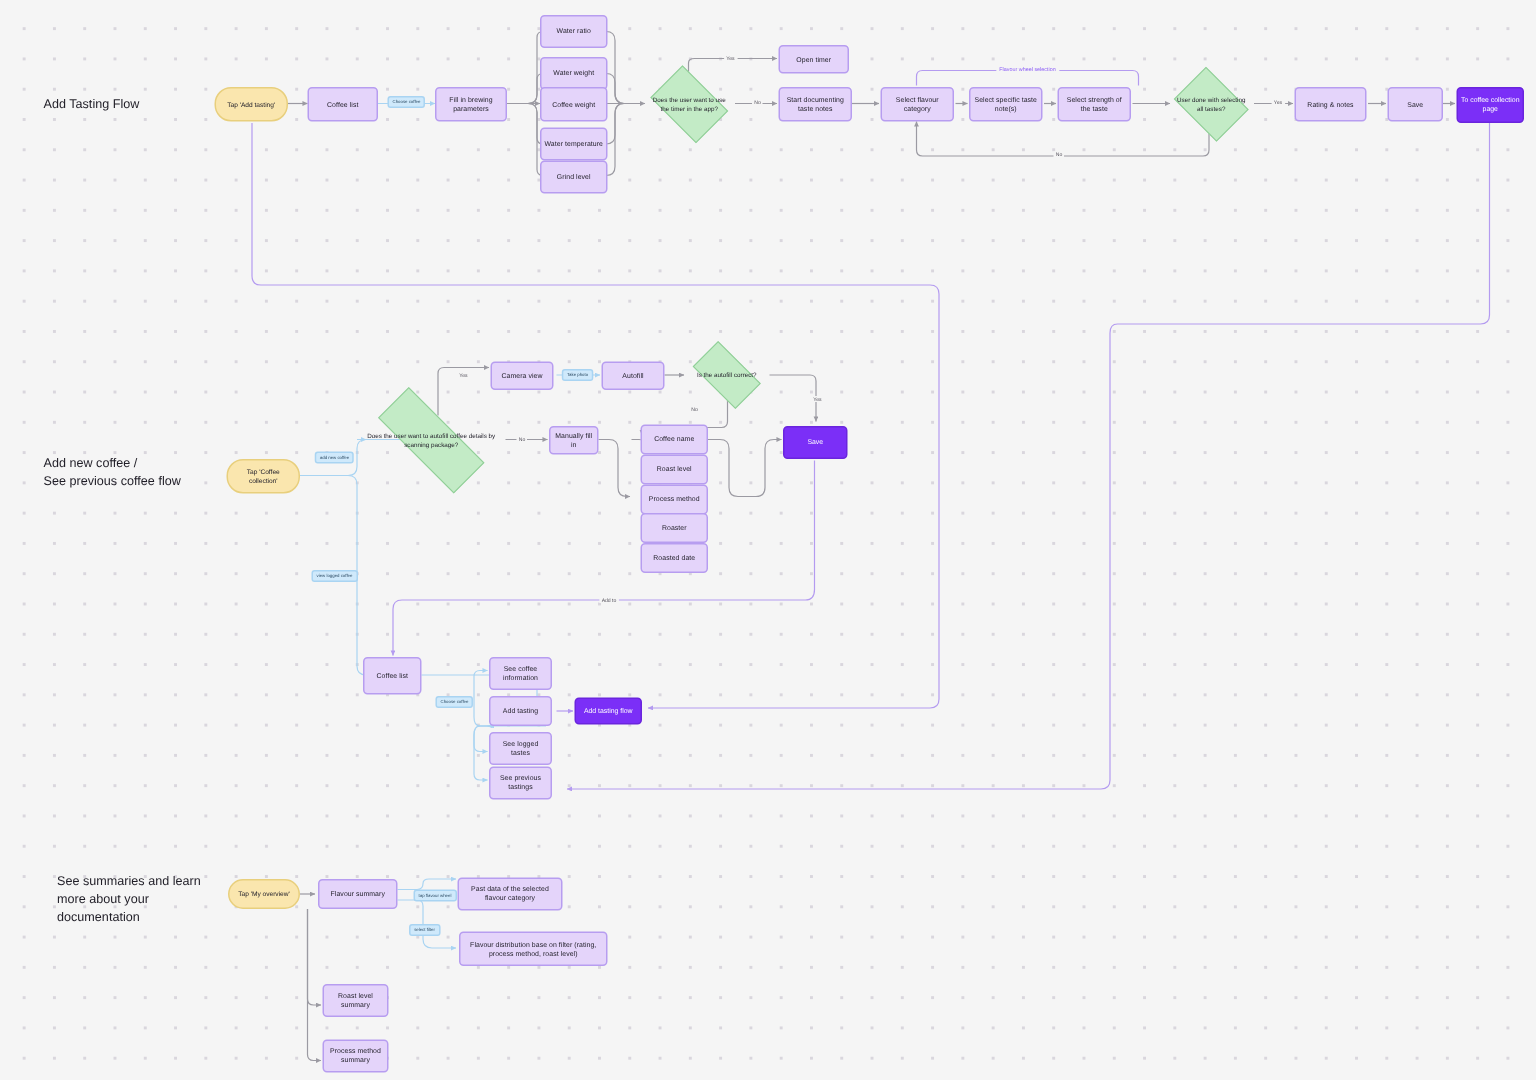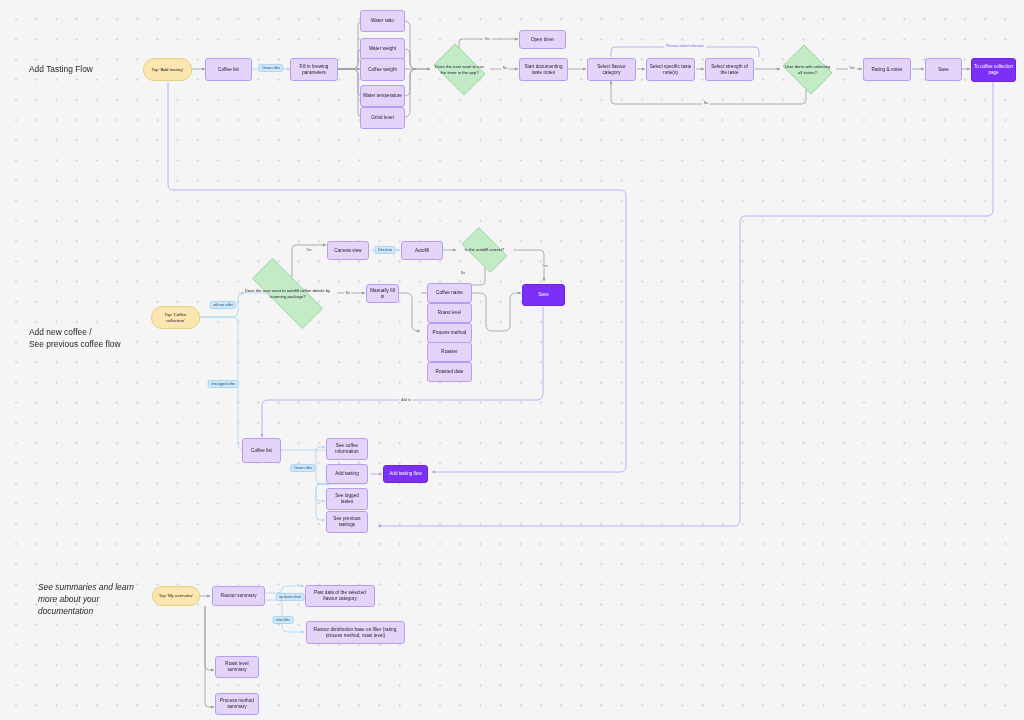--- a/index.html
+++ b/index.html
@@ -189,23 +189,23 @@
 
       <path d="M200,596 H210" stroke="#9b9aa2" marker-end="url(#ag)"></path>
       <path d="M205,606 V666 Q205,670 209,670 H214" stroke="#9b9aa2" marker-end="url(#ag)"></path>
       <path d="M205,606 V703 Q205,707 209,707 H214" stroke="#9b9aa2" marker-end="url(#ag)"></path>
       <path d="M265,593 H278 Q282,593 282,589 V589 Q282,586 286,586 H304" stroke="#a9d4f2" marker-end="url(#ab)"></path>
       <path d="M265,600 H278 Q282,600 282,604 V626 Q282,632 288,632 H304" stroke="#a9d4f2" marker-end="url(#ab)"></path>
     </g>
   </svg>
 
   <div class="section-title" style="left:29px;top:63px;">Add Tasting Flow</div>
-  <div class="section-title" style="left:29px;top:302px;white-space:pre-line;margin-top:24px;">Add new coffee /
+  <div class="section-title" style="left:29px;top:302px;white-space:pre-line;">Add new coffee /
 See previous coffee flow</div>
-  <div class="section-title" style="left:38px;top:581px;white-space:pre-line;font-style:italic;">See summaries and learn
+  <div class="section-title" style="left:38px;top:581px;white-space:pre-line;">See summaries and learn
 more about your
 documentation</div>
 
   <div class="node n-term" style="left:143px;top:58px;width:49px;height:23px;">
     <span>Tap 'Add tasting'</span>
   </div>
   <div class="node n-rect" style="left:205px;top:58px;width:47px;height:23px;">
     <span>Coffee list</span>
   </div>
   <div class="node n-rect" style="left:290px;top:58px;width:48px;height:23px;">

